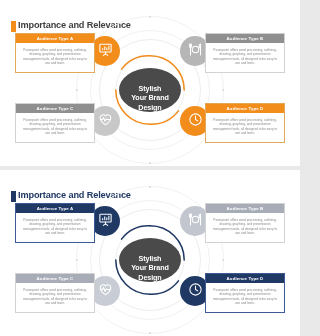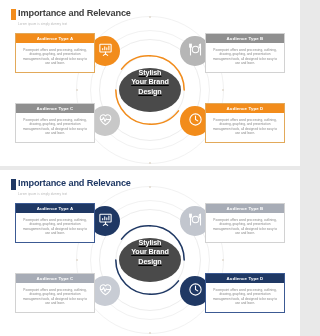--- a/index.html
+++ b/index.html
@@ -7,21 +7,21 @@
     width:300px;height:336px;overflow:hidden;
     background:#e9e9e9;
     font-family:"Liberation Sans",sans-serif;
     -webkit-font-smoothing:antialiased;
   }
   .slide{position:relative;width:300px;height:166px;background:#ffffff;overflow:hidden;}
   .slide.second{margin-top:4px;}
 
   
   .hdr{position:absolute;left:11px;top:8px;}
-  .hdr-row{display:flex;align-items:flex-start;gap:2px;}
+  .hdr-row{display:flex;align-items:flex-start;gap:2px;margin-top:12px;}
   .hdr-mark{width:5px;height:11px;flex:none;margin-top:1px;}
   .hdr-title{font-size:9.2px;font-weight:bold;letter-spacing:-.15px;line-height:11px;white-space:nowrap;}
   .hdr-sub{font-size:3px;color:#b9b9b9;margin-top:1.5px;margin-left:7px;letter-spacing:.1px;white-space:nowrap;}
 
   
   .rings{position:absolute;left:50%;top:90px;transform:translate(-50%,-50%);width:146px;height:146px;}
   .ring{position:absolute;left:50%;top:50%;transform:translate(-50%,-50%);border-radius:50%;border:0.6px solid #f2f2f2;}
   .r1{width:146px;height:146px;}
   .r2{width:118px;height:118px;}
   .r3{width:100px;height:100px;border-color:#ededed;}
@@ -29,21 +29,21 @@
   .tk-t{left:50%;top:-1px;transform:translateX(-50%);}
   .tk-b{left:50%;bottom:-1px;transform:translateX(-50%);}
   .tk-l{top:50%;left:-1px;transform:translateY(-50%);}
   .tk-r{top:50%;right:-1px;transform:translateY(-50%);}
 
   
   .center{position:absolute;left:50%;top:90px;transform:translate(-50%,-50%);width:76px;height:76px;}
   .arcwrap{position:absolute;inset:0;}
   .core{position:absolute;left:50%;top:50%;transform:translate(-50%,-50%);
         width:62px;height:44px;border-radius:50%;background:#4a4a4a;
-        display:flex;align-items:flex-start;justify-content:center;text-align:center;text-decoration:underline;}
+        display:flex;align-items:flex-end;justify-content:center;text-align:center;}
   .core span{color:#ffffff;font-size:7.2px;font-weight:bold;line-height:9.4px;letter-spacing:-.1px;}
 
   
   .bub{position:absolute;width:30px;height:30px;border-radius:50%;
        display:flex;align-items:center;justify-content:center;}
   .bub svg{width:15px;height:15px;}
   .b-tl{left:90px;top:36px;}
   .b-tr{left:180px;top:36px;}
   .b-bl{left:90px;top:106px;}
   .b-br{left:180px;top:106px;}

